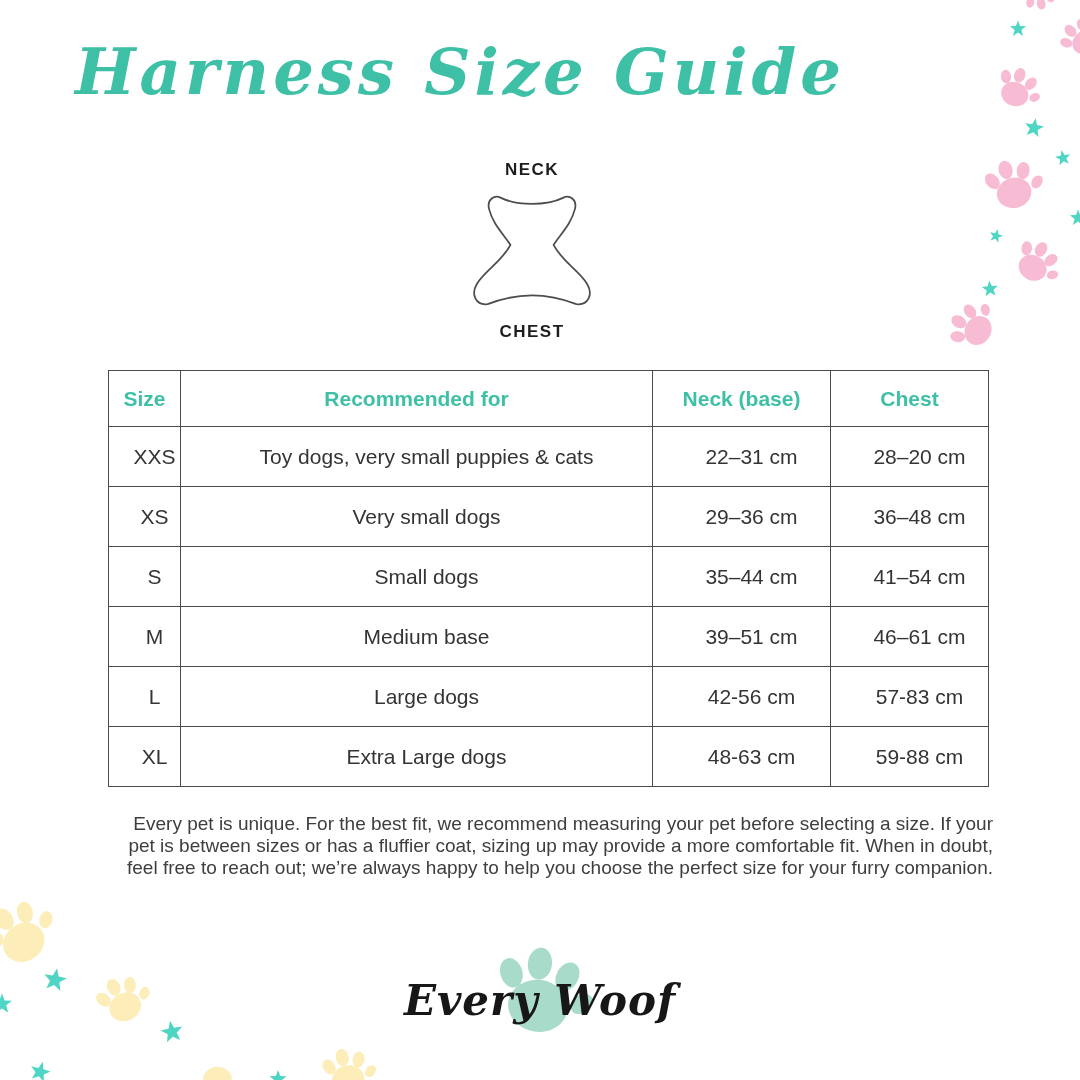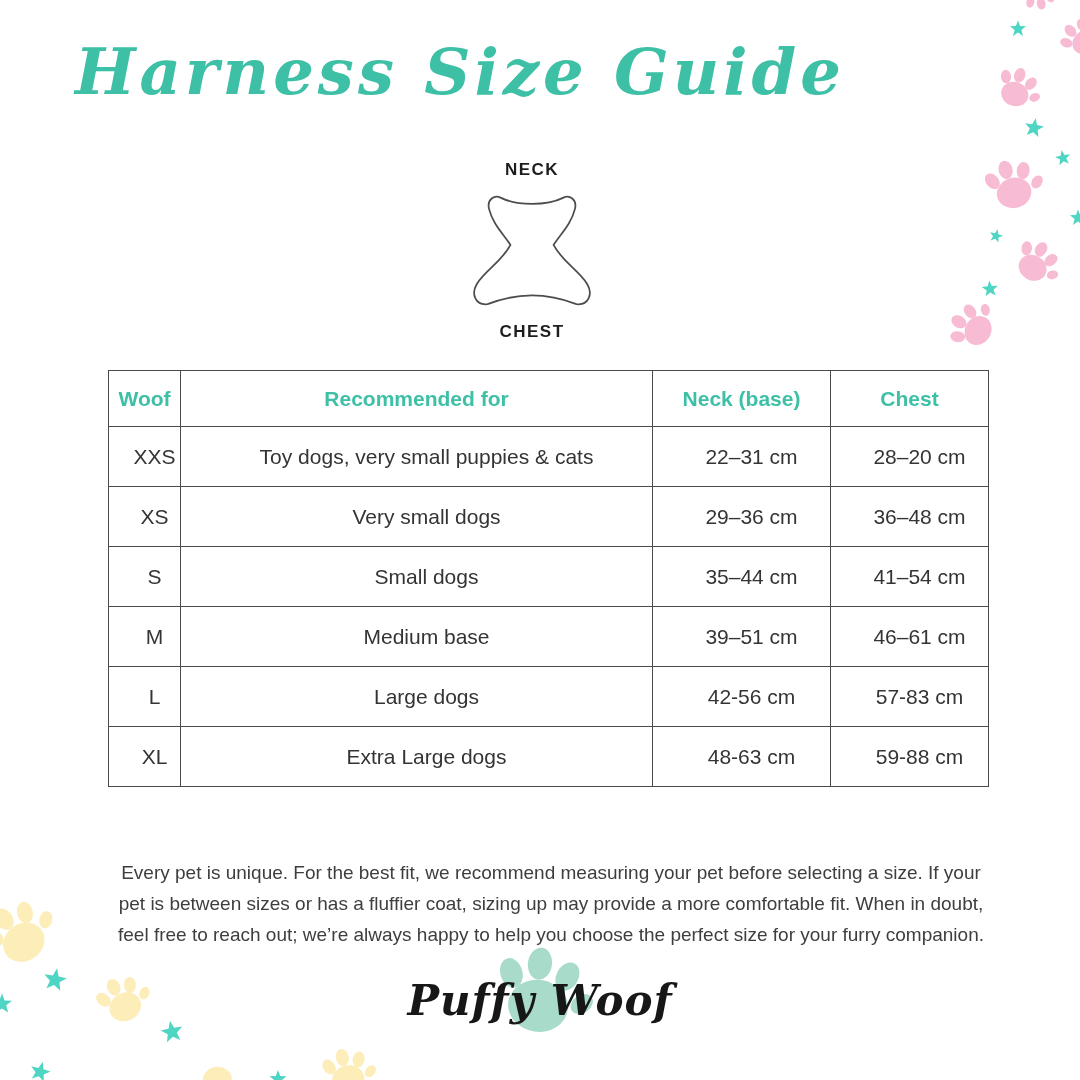--- a/index.html
+++ b/index.html
@@ -62,23 +62,22 @@
   }
   .size-table td{
     height:60px;
     color:#343434;
     font-weight:normal;
     padding-left:20px;
   }
 
   .note{
     position:absolute;top:813px;left:109px;width:884px;
-    font-size:19px;line-height:31px;color:#3e3e3e;
-    text-align:center;
-    margin-top:44px;
+    font-size:19px;line-height:22px;color:#3e3e3e;
+    text-align:right;
   }
 
   .logo-block{
     position:absolute;top:938px;left:0;width:1080px;height:120px;
     text-align:center;
   }
   .logo-text{
     position:absolute;top:38px;left:0;width:1080px;
     font-family:"DejaVu Serif", serif;
     font-style:italic;font-weight:bold;
@@ -152,21 +151,21 @@
 
   <table class="size-table">
     <colgroup>
       <col style="width:72px">
         <col style="width:472px">
         <col style="width:178px">
         <col style="width:158px">
     </colgroup>
     <thead>
       <tr>
-        <th>Woof</th>
+        <th>Size</th>
         <th>Recommended for</th>
         <th>Neck (base)</th>
         <th>Chest</th>
       </tr>
     </thead>
     <tbody>
       <tr>
         <td>XXS</td>
         <td>Toy dogs, very small puppies &amp; cats</td>
         <td>22–31 cm</td>
@@ -201,16 +200,16 @@
         <td>Extra Large dogs</td>
         <td>48-63 cm</td>
         <td>59-88 cm</td>
       </tr>
     </tbody>
   </table>
 
   <div class="note">Every pet is unique. For the best fit, we recommend measuring your pet before selecting a size. If your pet is between sizes or has a fluffier coat, sizing up may provide a more comfortable fit. When in doubt, feel free to reach out; we’re always happy to help you choose the perfect size for your furry companion.</div>
 
   <div class="logo-block">
-    <div class="logo-text">Puffy Woof</div>
+    <div class="logo-text">Every Woof</div>
   </div>
 
 </div>
 
 </body></html>

